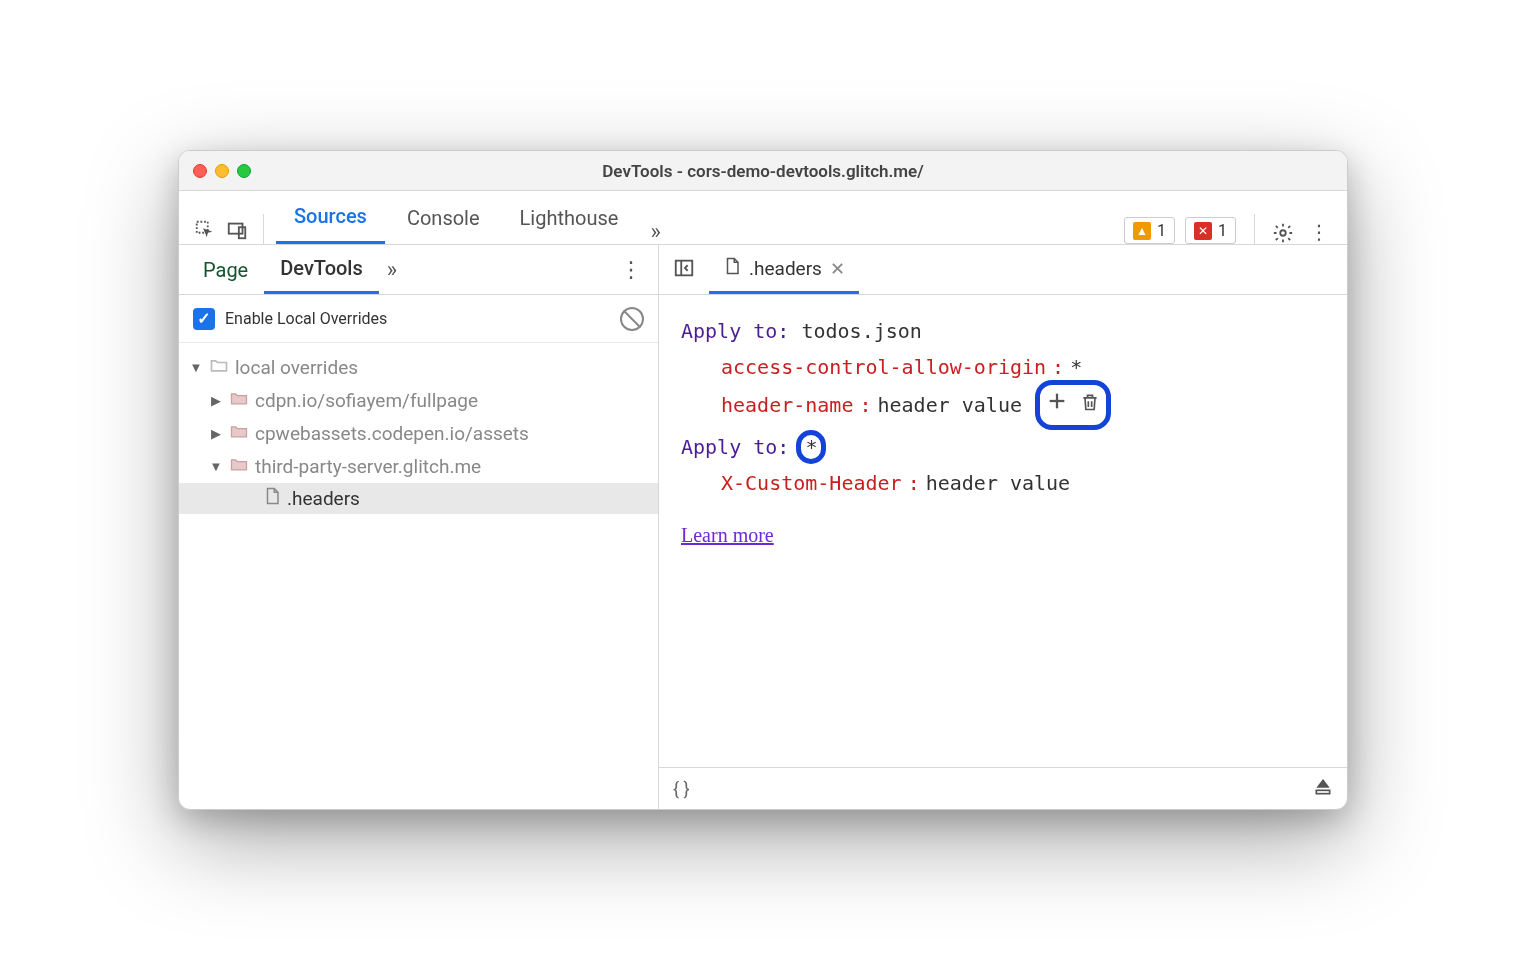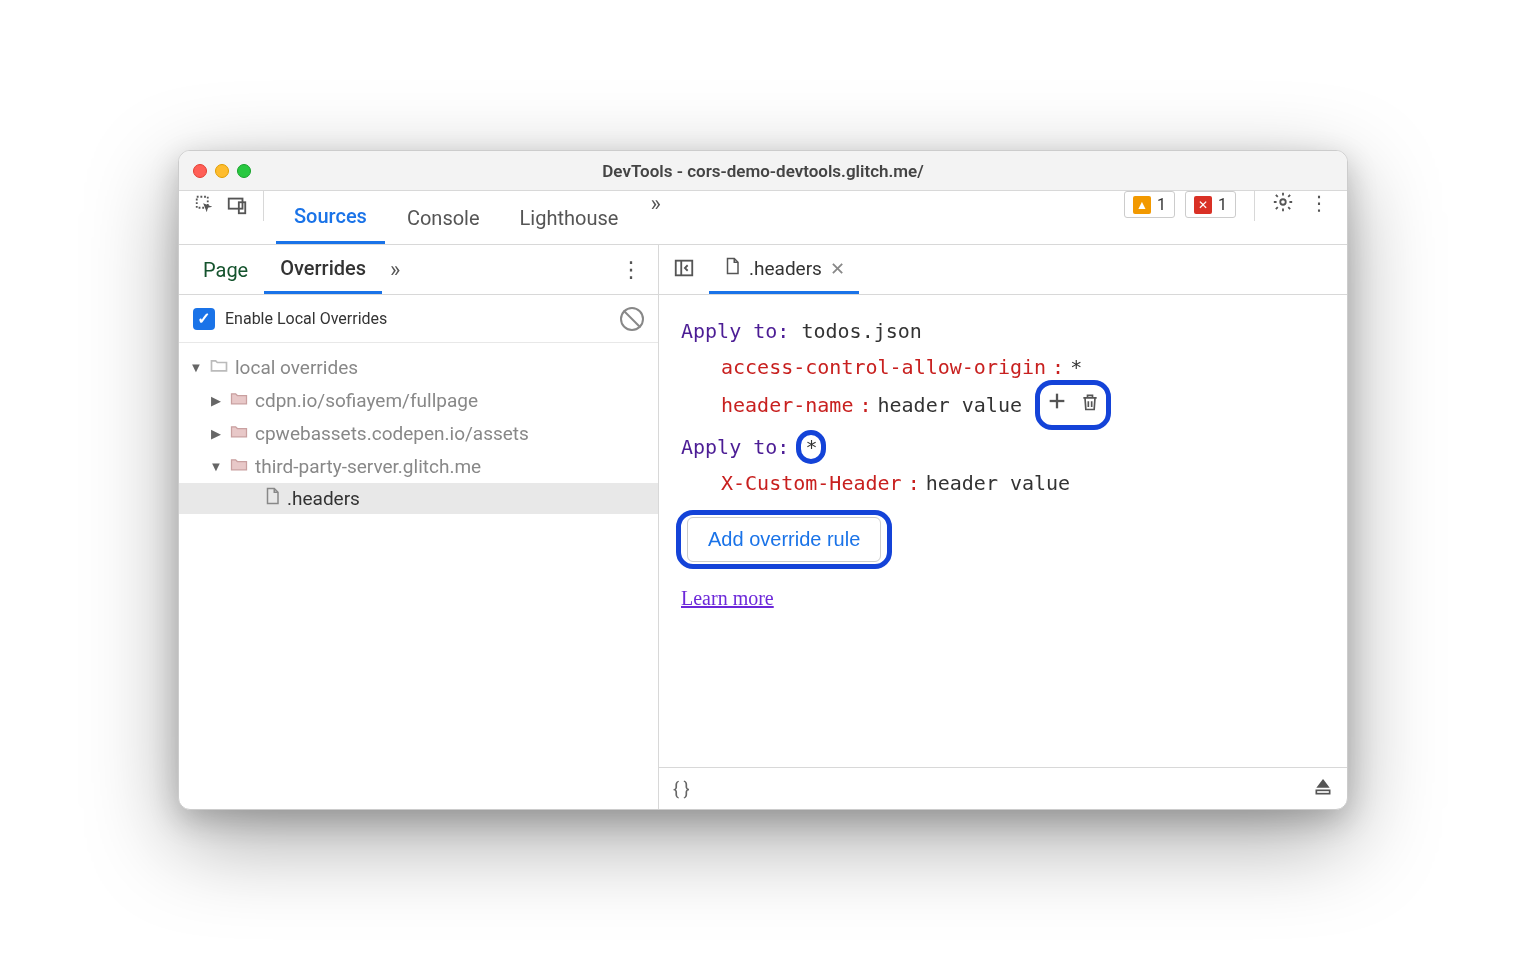--- a/index.html
+++ b/index.html
@@ -37,21 +37,21 @@
   .dot.red { background:#ff5f57; border:1px solid #e33e32;}
   .dot.yellow { background:#febc2e; border:1px solid #e09e00;}
   .dot.green { background:#28c840; border:1px solid #17a22b;}
   .title {
     position: absolute; left:0; right:0; text-align:center;
     font-size: 17px; font-weight:600; color:#444;
   }
   .toolbar {
     height: 54px;
     border-bottom: 1px solid #d8d8d8;
-    display:flex; align-items:flex-start; padding: 0 12px;
+    display:flex; align-items:flex-end; padding: 0 12px;
     gap: 4px;
   }
   .tool-icon { width:28px; height:28px; display:flex;align-items:center;justify-content:center; color:#555; cursor:pointer;}
   .vsep { width:1px; height:30px; background:#d8d8d8; margin:0 8px;}
   .tab {
     font-size: 20px; color:#555; padding: 0 18px; height:100%;
     display:flex;align-items:center; cursor:pointer;
   }
   .tab.active { color:#1a73e8; border-bottom: 3px solid #1a73e8; font-weight:500;}
   .chev-more { font-size:22px; color:#555; padding:0 10px; cursor:pointer;}
@@ -196,21 +196,21 @@
         </svg>
     </div>
     <div class="menu-dots">⋮</div>
   </div>
 
   <div class="body">
 
     <div class="left">
       <div class="subtabs">
         <div class="subtab">Page</div>
-        <div class="subtab active">Overrides</div>
+        <div class="subtab active">DevTools</div>
         <div class="sub-more">»</div>
         <div class="sub-menu">⋮</div>
       </div>
       <div class="enable-row">
         <div class="checkbox">✓</div>
         <div class="enable-label">Enable Local Overrides</div>
         <div class="clear-icon"></div>
       </div>
       <div class="tree">
         <div class="tree-row">
@@ -318,23 +318,20 @@
           <div>
             <span class="apply-key">Apply to</span><span class="apply-key">:</span>
             <span class="apply-val hl-tight">*</span>
           </div>
           <div class="header-line">
             <span class="hdr-name">X-Custom-Header</span>
               <span class="hdr-name">:</span>
             <span class="hdr-val">header value</span>
           </div>
         </div>
-        <div class="hl" style="display:inline-block;margin-top:10px;">
-          <button class="add-rule-btn" style="margin:0">Add override rule</button>
-        </div>
         <div style="margin-top:16px;">
           <a class="learn-more">Learn more</a>
         </div>
       </div>
 
       <div class="statusbar">
         <span>{ }</span>
         <span class="eject">
           <svg width="20" height="20" viewBox="0 0 24 24" fill="none" stroke="#555" stroke-width="2">
               <rect x="4" y="16" width="16" height="4"></rect>

